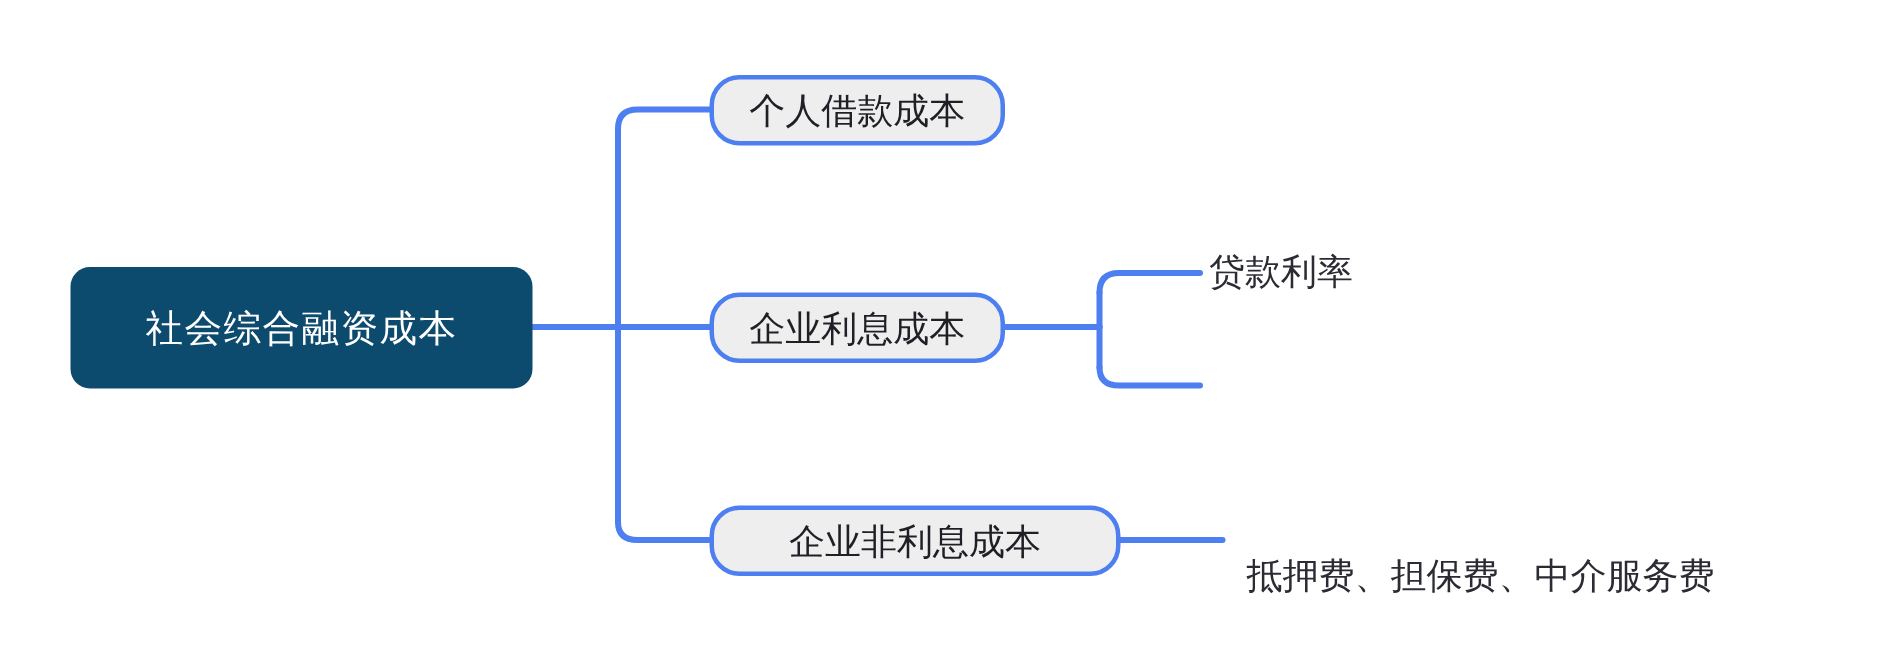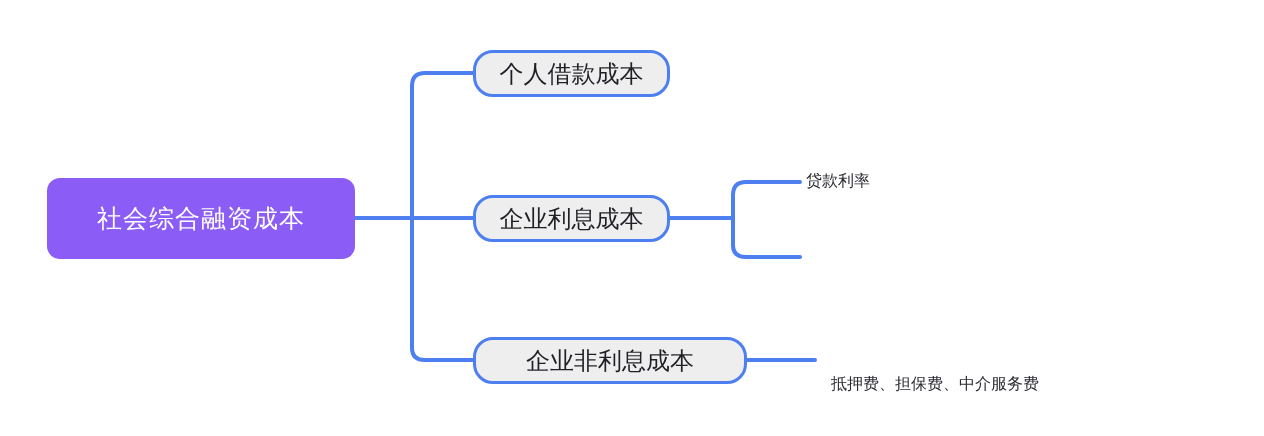--- a/index.html
+++ b/index.html
@@ -34,40 +34,40 @@
     display: flex;
     align-items: center;
     justify-content: center;
     white-space: nowrap;
   }
   .node-root {
     left: 47px;
     top: 178px;
     width: 308px;
     height: 81px;
-    background: #8b5cf6;
+    background: #0c4a6e;
     border-radius: 13px;
     color: #ffffff;
     font-size: 25px;
     letter-spacing: 1px;
   }
   .node-branch {
     background: #eeeeee;
     border: 3px solid #4d7ff0;
     border-radius: 20px;
     color: #1f1f26;
     font-size: 24px;
     height: 47px;
   }
   .node-b1 { left: 473px; top: 50px;  width: 197px; }
   .node-b2 { left: 473px; top: 195px; width: 197px; justify-content: center; }
   .node-b3 { left: 473px; top: 337px; width: 274px; }
   .node-leaf {
     color: #2b2b33;
-    font-size: 16px;
+    font-size: 24px;
     justify-content: flex-start;
     height: 34px;
   }
   .node-l1 { left: 806px; top: 164px; }
   .node-l2 { left: 806px; top: 239px; }
   .node-l3 { left: 831px; top: 343px; margin-top: 24px; }
 </style>
 </head>
 <body>
 

